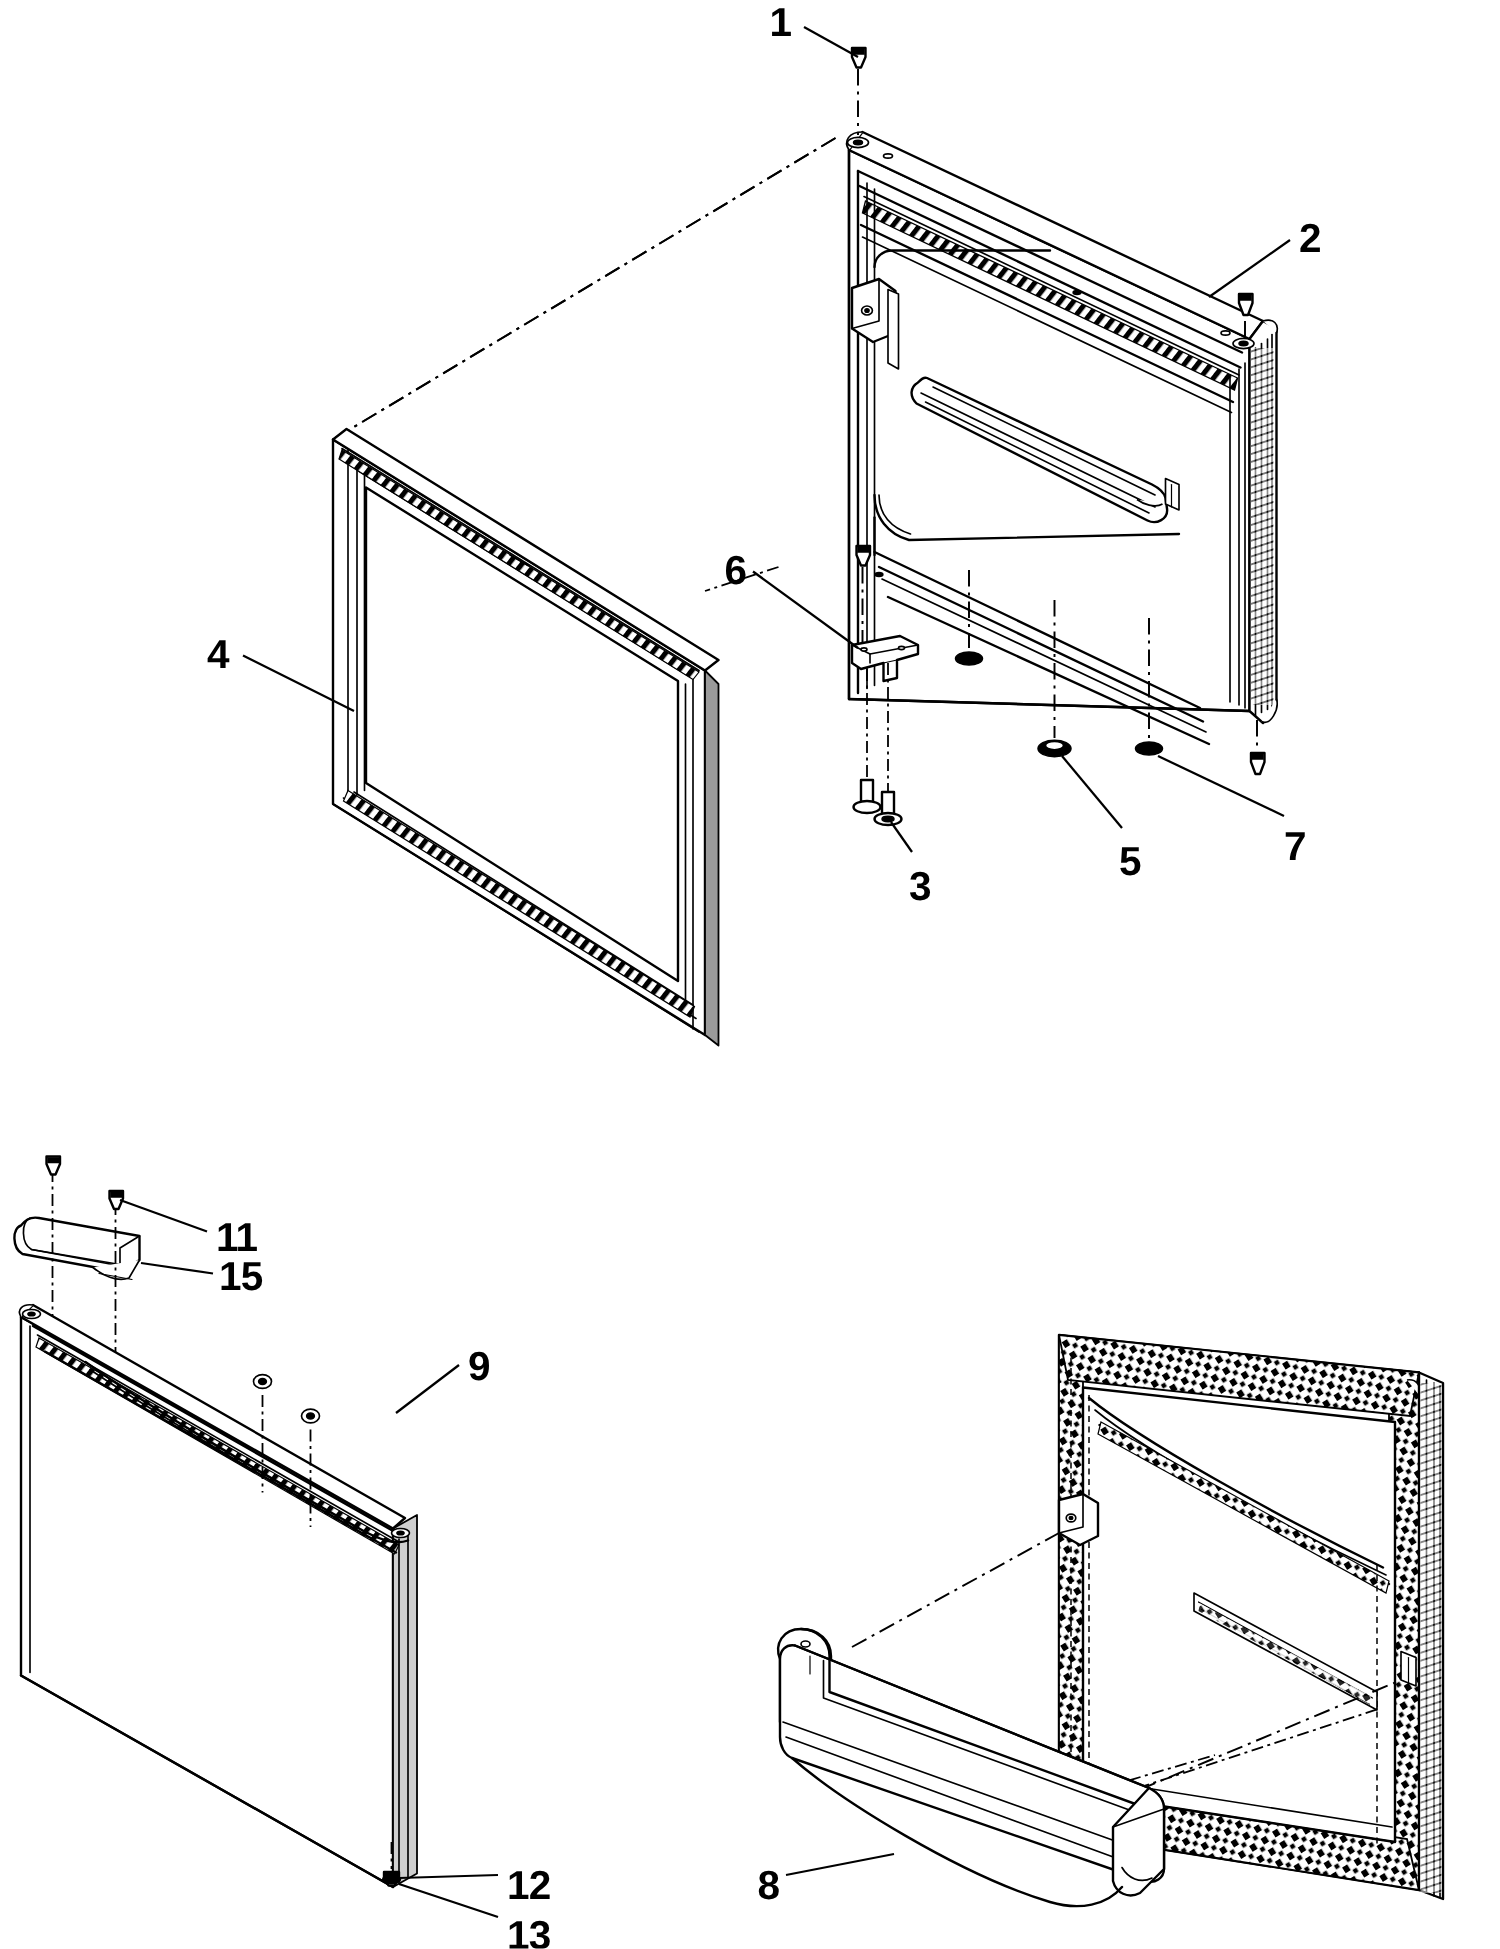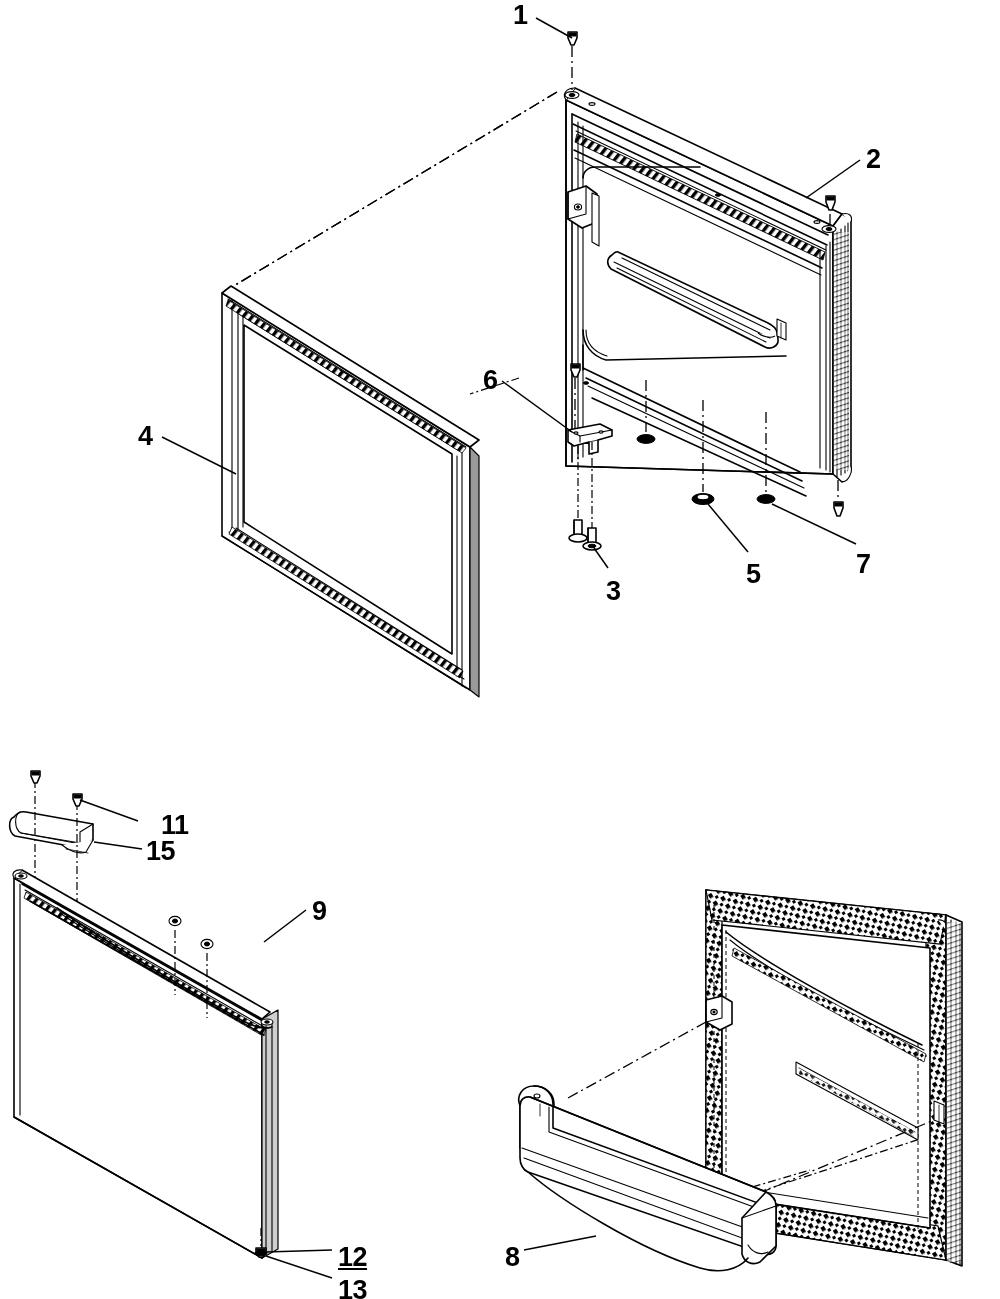--- a/index.html
+++ b/index.html
@@ -422,17 +422,17 @@
 <div class="callout-label" style="left:513px;top:2px;">1</div>
 <div class="callout-label" style="left:866px;top:146px;">2</div>
 <div class="callout-label" style="left:606px;top:578px;">3</div>
 <div class="callout-label" style="left:138px;top:423px;">4</div>
 <div class="callout-label" style="left:746px;top:561px;">5</div>
 <div class="callout-label" style="left:483px;top:367px;">6</div>
 <div class="callout-label" style="left:856px;top:551px;">7</div>
 <div class="callout-label" style="left:505px;top:1244px;">8</div>
 <div class="callout-label" style="left:312px;top:898px;">9</div>
 <div class="callout-label" style="left:146px;top:838px;">15</div>
-<div class="callout-label" style="left:161px;top:812px;">11</div>
-<div class="callout-label" style="left:338px;top:1244px;text-decoration:underline;">12</div>
+<div class="callout-label" style="left:144px;top:812px;">11</div>
+<div class="callout-label" style="left:338px;top:1244px;">12</div>
 <div class="callout-label" style="left:338px;top:1277px;">13</div>
 
 </div>
 
 </body></html>

